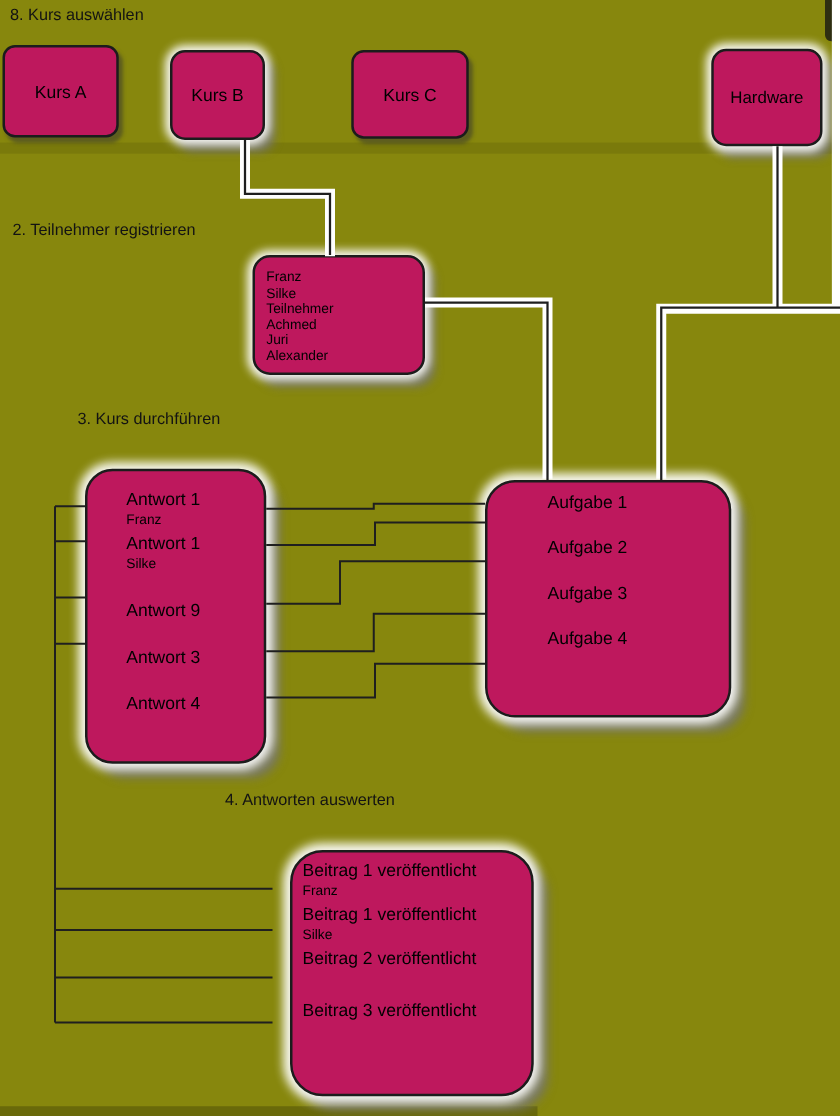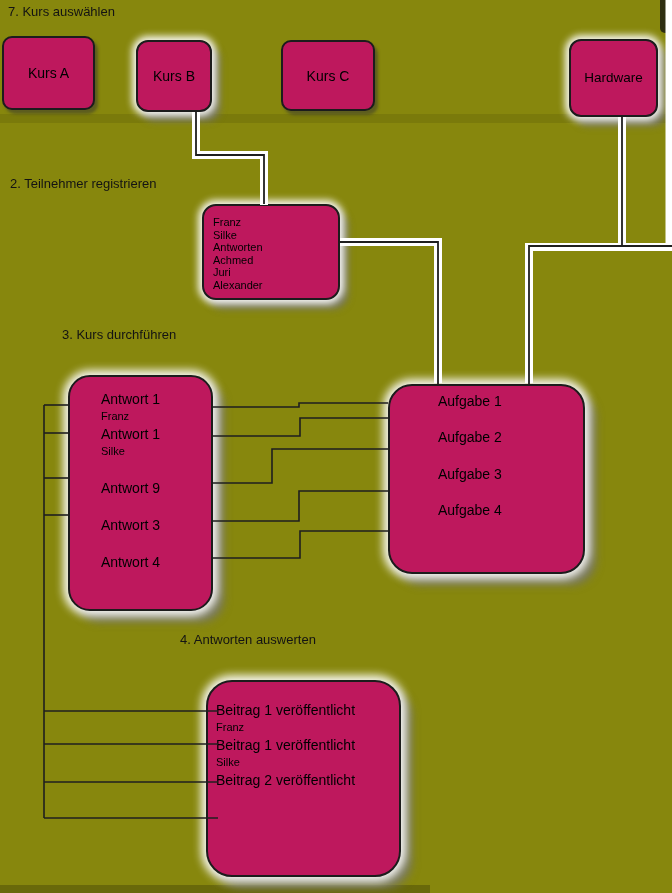--- a/index.html
+++ b/index.html
@@ -30,42 +30,42 @@
   #kursB{left:136px;top:40px;width:76px;height:72px;border-radius:12px;}
   #kursC{left:281px;top:40px;width:94px;height:71px;}
   #kursD{left:423px;top:40px;width:95px;height:71px;}
   #hardware{left:569px;top:39px;width:89px;height:78px;border-radius:12px;flex-direction:row;font-size:13.5px;line-height:16px;}
 
   #names{left:202px;top:204px;width:138px;height:96px;border-radius:14px;
          font-size:11px;line-height:12.6px;padding:10px 0 0 9px;}
 
   #antwort{left:68px;top:375px;width:145px;height:236px;border-radius:22px;padding:13px 0 0 31px;}
   #aufgabe{left:388px;top:384px;width:197px;height:190px;border-radius:24px;padding:6px 0 0 48px;}
-  #beitrag{left:206px;top:680px;width:195px;height:197px;border-radius:26px;padding:19px 0 0 8px;}
+  #beitrag{left:232px;top:680px;width:195px;height:197px;border-radius:26px;padding:5px 0 0 8px;}
 
   .t-big{font-size:14px;line-height:18px;white-space:nowrap;}
   .t-small{font-size:11px;line-height:17px;white-space:nowrap;}
   .mt41{margin-top:18px;} .mt19{margin-top:19px;} .mt18{margin-top:18px;} .mt24{margin-top:24px;}
 
   svg.wires{position:absolute;left:0;top:0;pointer-events:none;}
   .pipe-w{fill:none;stroke:#ffffff;stroke-width:8;}
   .pipe-w7{fill:none;stroke:#ffffff;stroke-width:7;}
   .pipe-d{fill:none;stroke:#1f1f1f;stroke-width:1.8;}
   .thin{fill:none;stroke:#1f1f1f;stroke-width:1.6;}
 </style>
 </head>
 <body>
 
 <div class="canvas">
 
   <div class="band-under-row1"></div>
   <div class="band-bottom"></div>
   <div class="offscreen-edge-dark"></div>
 
-  <div class="heading" id="h1">7. Kurs auswählen</div>
+  <div class="heading" id="h1">8. Kurs auswählen</div>
   <div class="heading" id="h2">2. Teilnehmer registrieren</div>
   <div class="heading" id="h3">3. Kurs durchführen</div>
   <div class="heading" id="h4">4. Antworten auswerten</div>
 
   <div class="box course shadow-small" id="kursA">
     <span>Kurs A</span>
   </div>
   <div class="box course glow" id="kursB">
     <span>Kurs B</span>
   </div>
@@ -73,21 +73,21 @@
     <span>Kurs C</span>
   </div>
   <div class="box course glow" id="hardware">
     <span>Hard</span>
     <span>ware</span>
   </div>
 
   <div class="box glow" id="names">
     <div>Franz</div>
     <div>Silke</div>
-    <div>Antworten</div>
+    <div>Teilnehmer</div>
     <div>Achmed</div>
     <div>Juri</div>
     <div>Alexander</div>
   </div>
 
   <div class="box glow-big" id="antwort">
     <div class="t-big">Antwort 1</div>
     <div class="t-small">Franz</div>
     <div class="t-big">Antwort 1</div>
     <div class="t-small">Silke</div>
@@ -102,20 +102,21 @@
     <div class="t-big mt19">Aufgabe 3</div>
     <div class="t-big mt18">Aufgabe 4</div>
   </div>
 
   <div class="box glow-big" id="beitrag">
     <div class="t-big">Beitrag 1 veröffentlicht</div>
     <div class="t-small">Franz</div>
     <div class="t-big">Beitrag 1 veröffentlicht</div>
     <div class="t-small">Silke</div>
     <div class="t-big">Beitrag 2 veröffentlicht</div>
+    <div class="t-big mt24">Beitrag 3 veröffentlicht</div>
   </div>
 
   <svg class="wires" width="672" height="893" viewBox="0 0 672 893">
 
     <polyline class="pipe-w" points="196,112 196,155 264,155 264,205"></polyline>
     <polyline class="pipe-w" points="340,242 438,242 438,383"></polyline>
     <polyline class="pipe-w" points="622,117 622,247"></polyline>
     <polyline class="pipe-w" points="672,247 529,247 529,383"></polyline>
     <polyline class="pipe-w7" points="669,0 669,247"></polyline>
 

